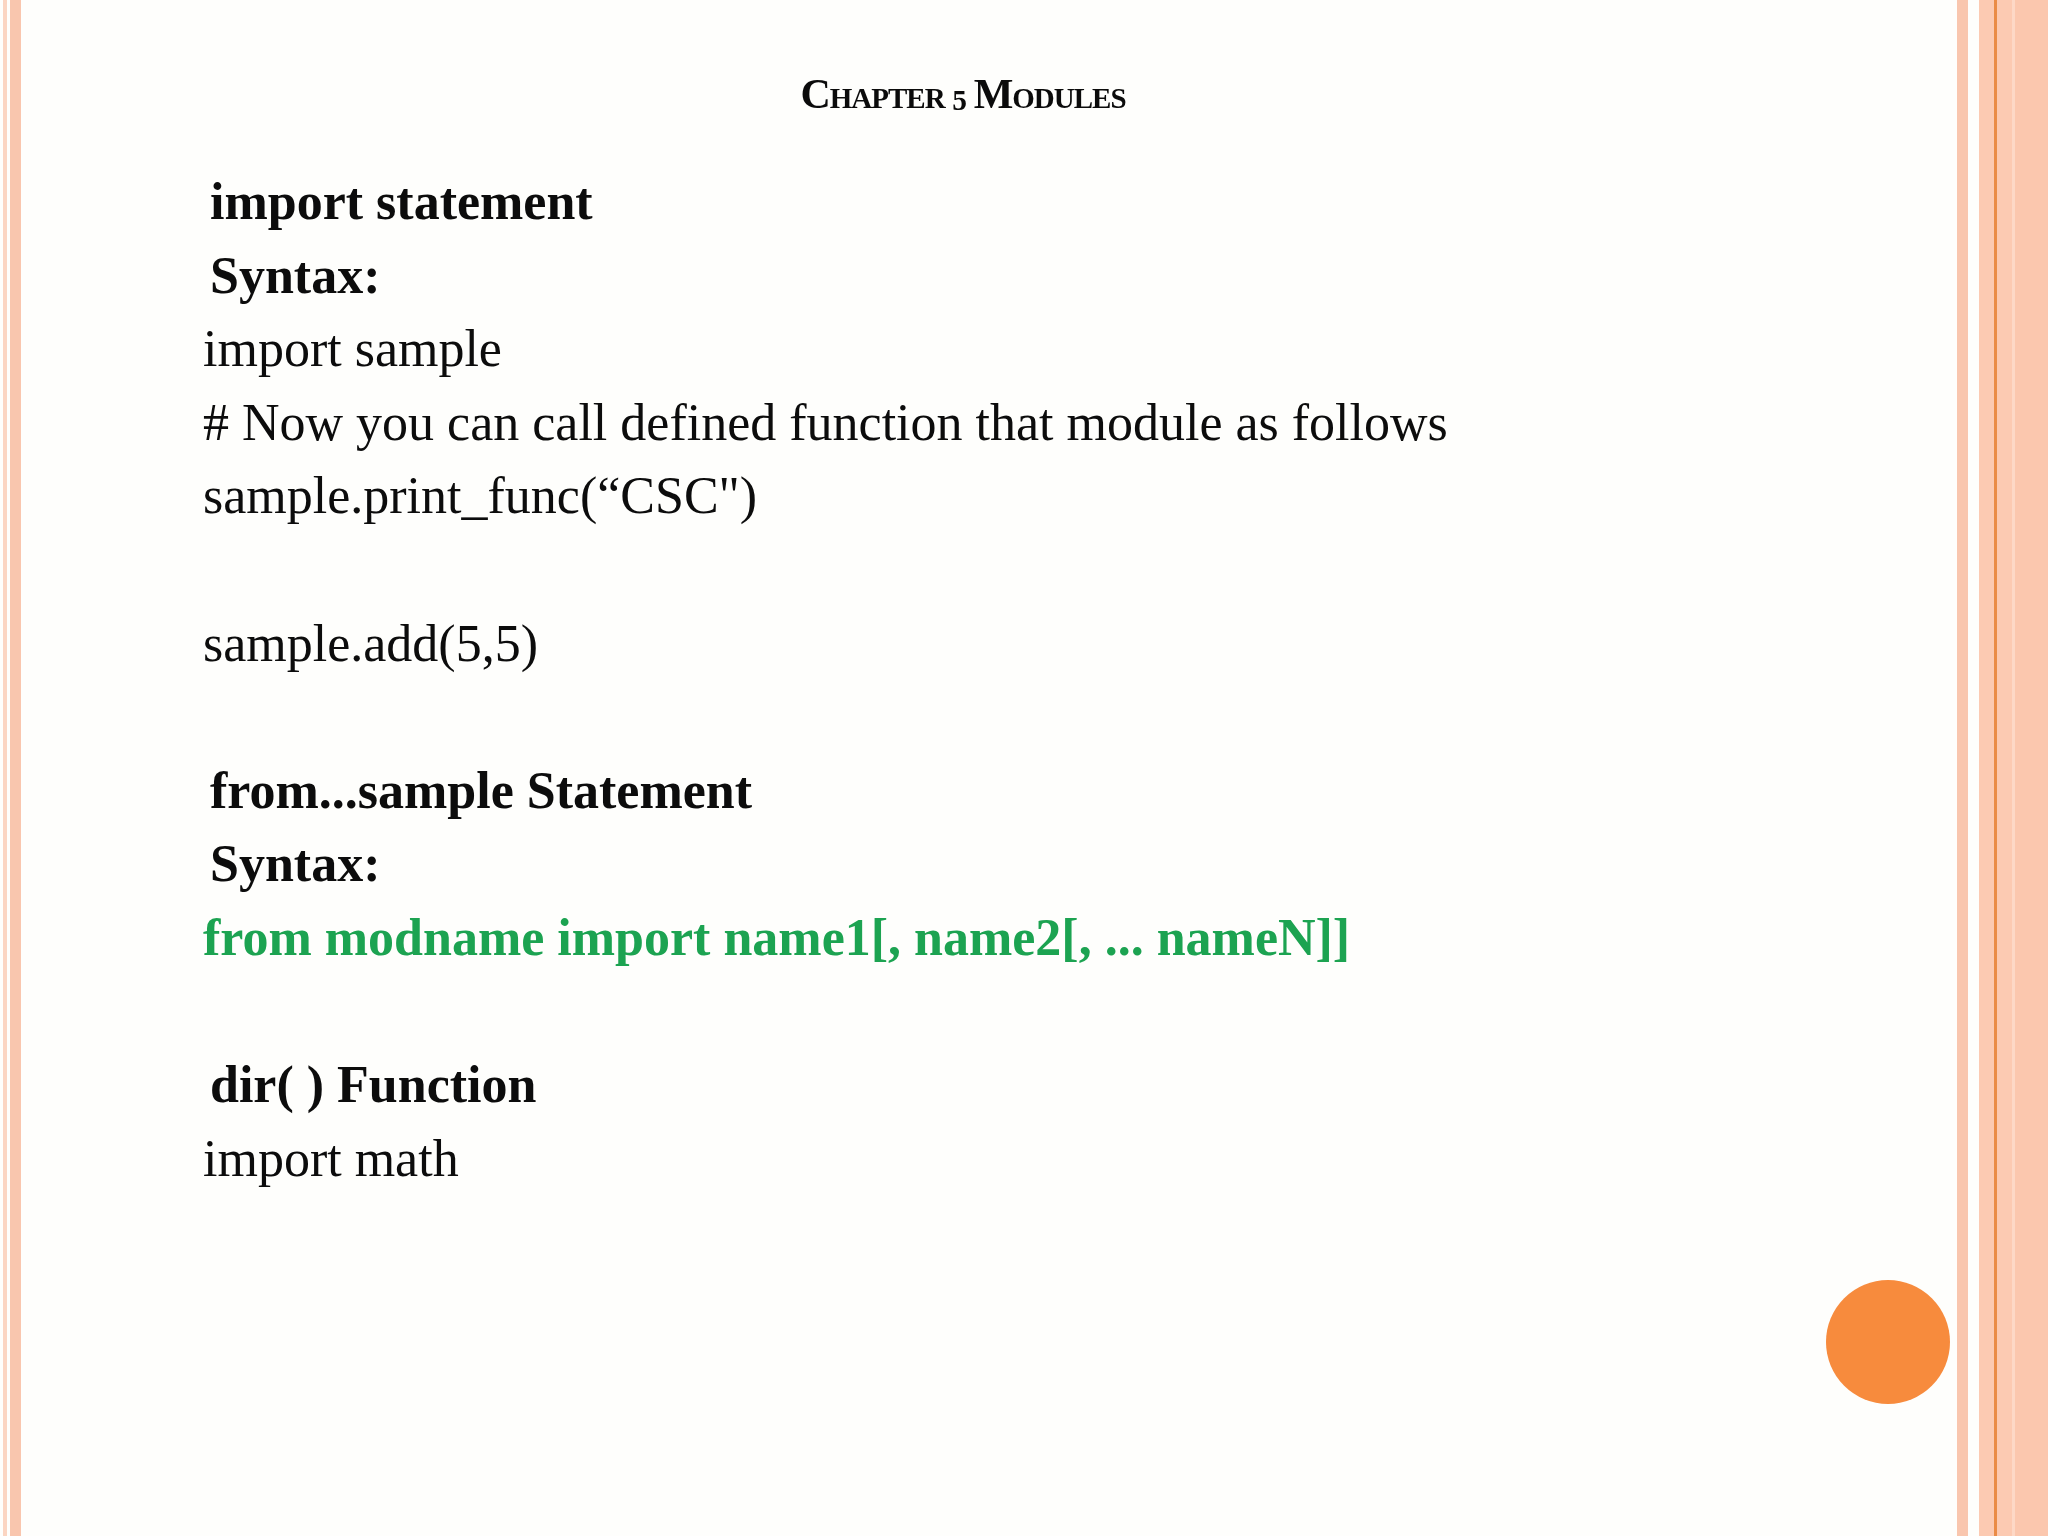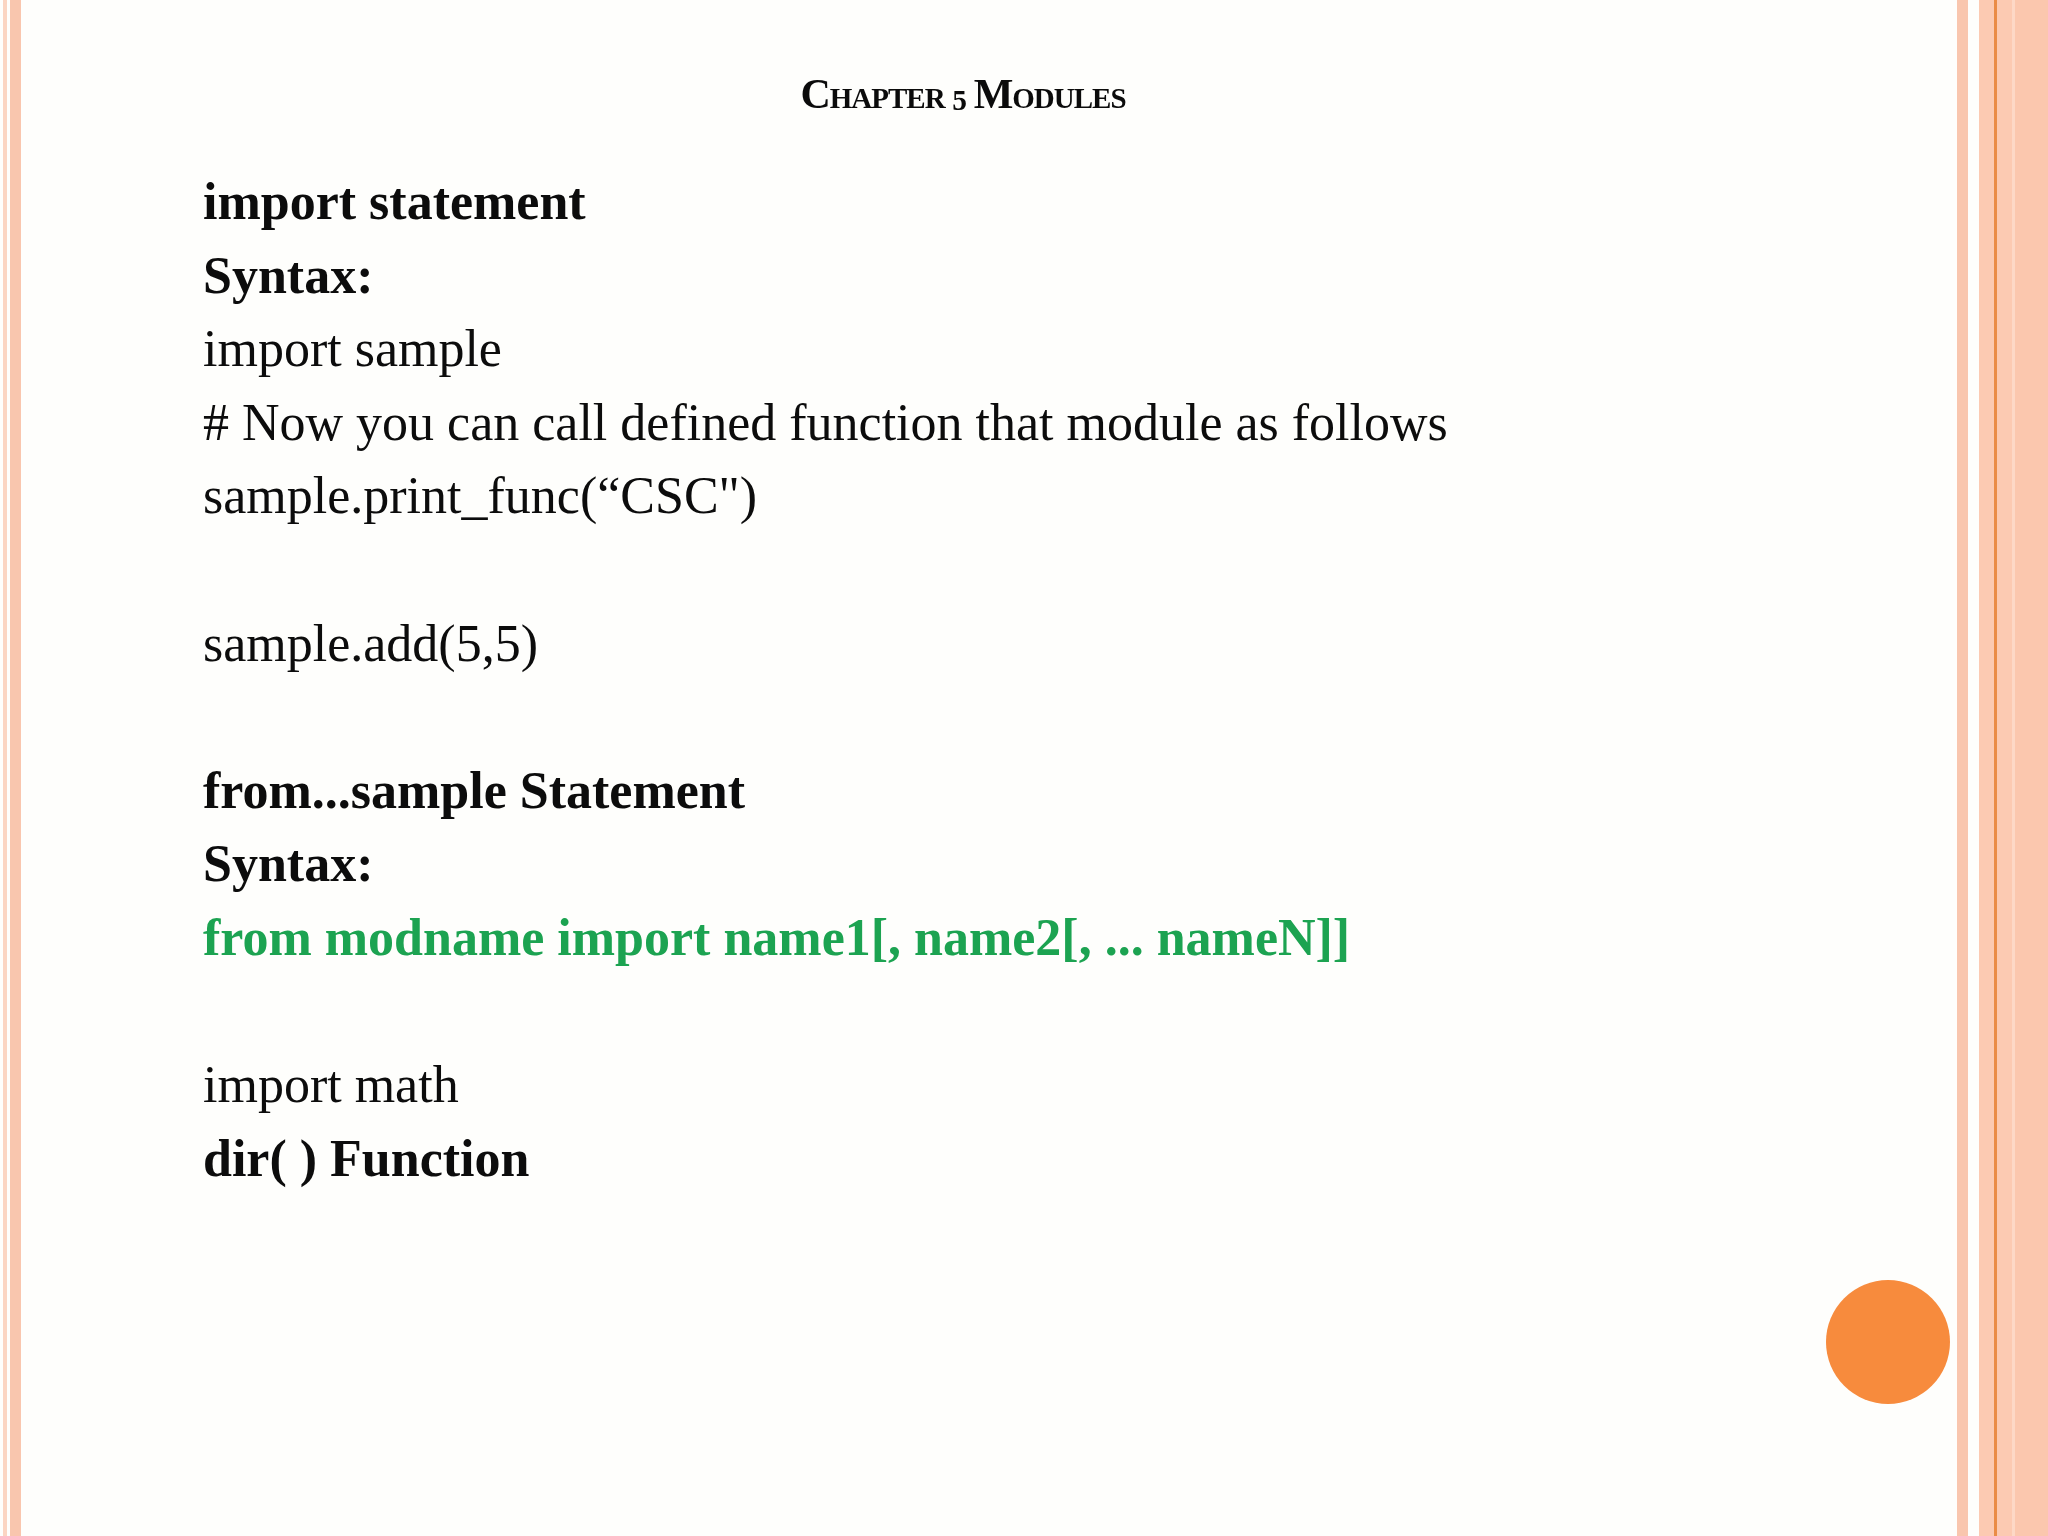--- a/index.html
+++ b/index.html
@@ -29,21 +29,21 @@
     font-variant:small-caps;font-weight:bold;font-size:42px;line-height:1;
     letter-spacing:-1px;color:#0b0b0b;
   }
   .title-num{font-size:0.70em;position:relative;top:2px;margin:0 0.26em;}
   
   .slide-body{
     position:absolute;left:203px;top:165px;right:120px;
     font-size:52px;color:#0c0c0c;
   }
   .line{line-height:73.6px;white-space:pre;}
-  .line.bold{font-weight:bold;}
+  .line.bold{font-weight:bold;margin-left:7px;}
   .line.bold-green{font-weight:bold;color:var(--green);}
 </style>
 </head>
 <body>
 
 <div class="stripe l-stripe-1"></div>
 <div class="stripe l-stripe-2"></div>
 <div class="stripe r-stripe-thin"></div>
 <div class="stripe r-band">
   <div class="r-band-right"></div>
@@ -61,16 +61,16 @@
     <div class="line regular">import sample</div>
     <div class="line regular"># Now you can call defined function that module as follows</div>
     <div class="line regular">sample.print_func(“CSC")</div>
     <div class="line blank">&nbsp;</div>
     <div class="line regular">sample.add(5,5)</div>
     <div class="line blank">&nbsp;</div>
     <div class="line bold">from...sample Statement</div>
     <div class="line bold">Syntax:</div>
     <div class="line bold-green">from modname import name1[, name2[, ... nameN]]</div>
     <div class="line blank">&nbsp;</div>
+    <div class="line bold">dir( ) Function</div>
     <div class="line regular">import math</div>
-    <div class="line bold">dir( ) Function</div>
     <div class="line blank">&nbsp;</div>
   </div>
 
 </body></html>

